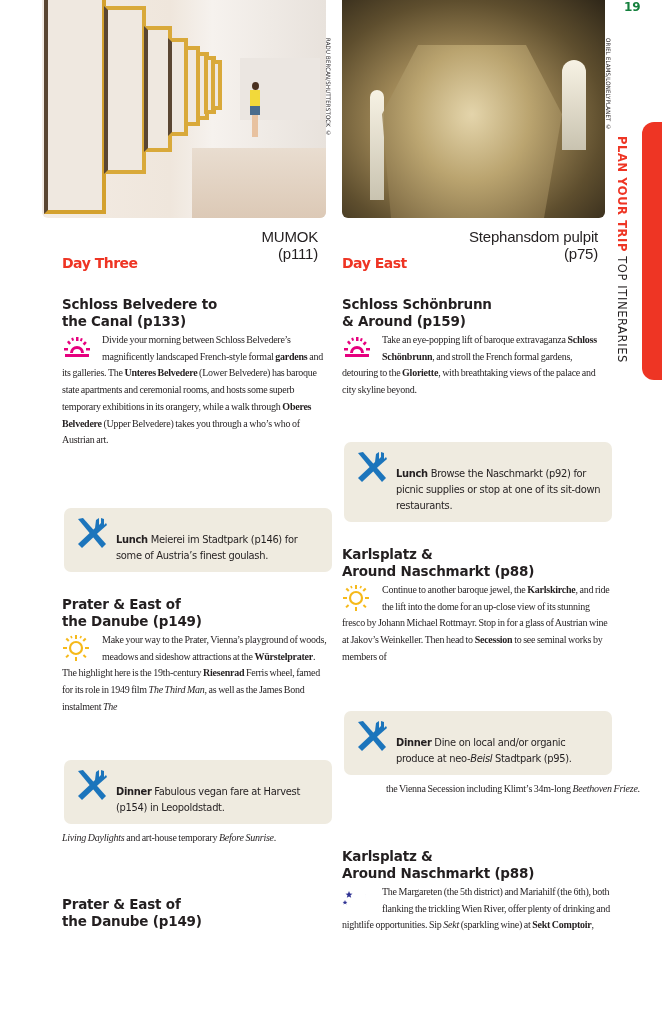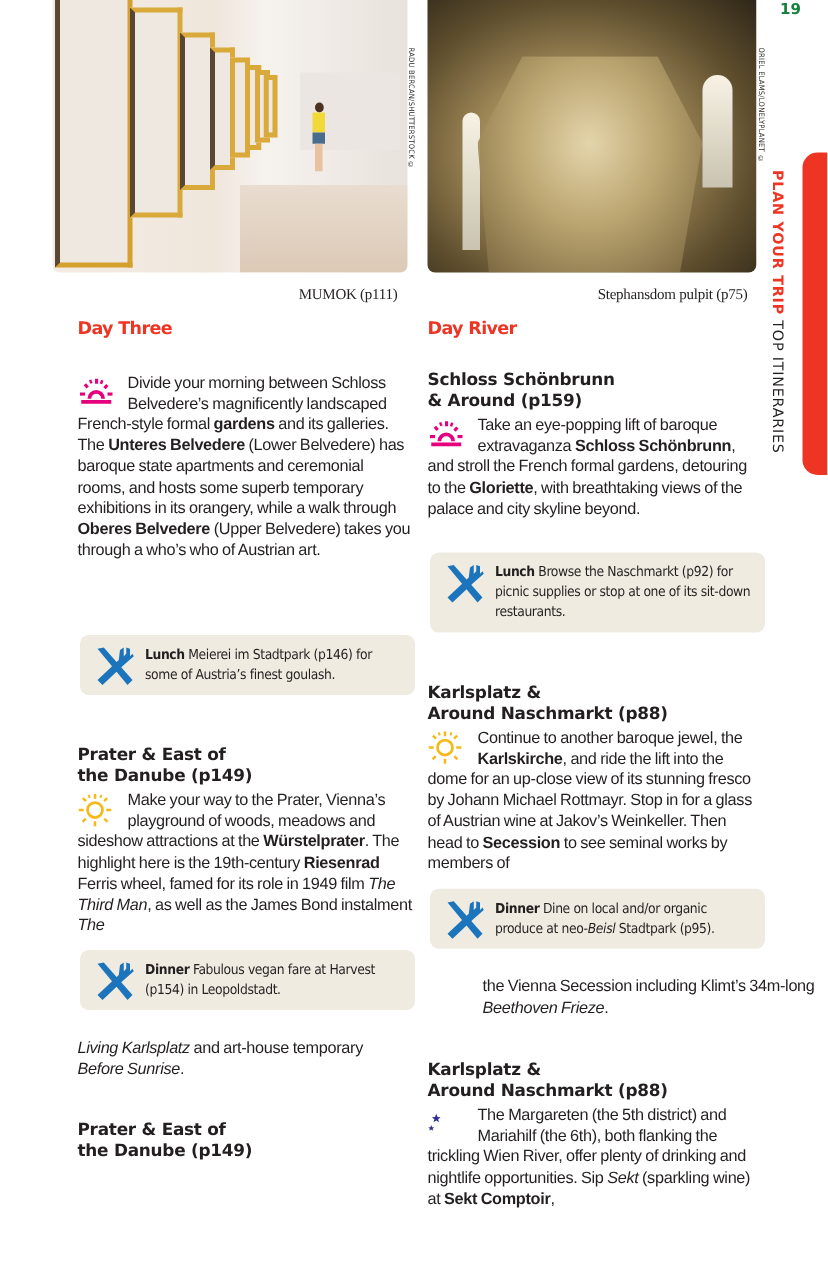--- a/index.html
+++ b/index.html
@@ -11,37 +11,37 @@
   .wall-floor { position:absolute; left:150px; bottom:0; width:134px; height:70px; background:linear-gradient(180deg,#e9ddd0,#dcc9b6); }
   .gallery-room { position:absolute; left:198px; top:58px; width:80px; height:62px; background:#ebe6e1; }
   .person { position:absolute; left:208px; top:82px; width:10px; height:55px; }
   .person .shirt { position:absolute; top:8px; left:0; width:10px; height:16px; background:#f2d93a; }
   .person .head { position:absolute; top:0; left:2px; width:7px; height:8px; border-radius:50%; background:#4a3120; }
   .person .shorts { position:absolute; top:24px; left:0; width:10px; height:9px; background:#4a6c8c; }
   .person .legs { position:absolute; top:33px; left:2px; width:6px; height:22px; background:#e8c2a0; }
   .window { position:absolute; width:24px; height:90px; top:60px; background:linear-gradient(180deg,#f7f2e4,#c9c3b0); border-radius:12px 12px 0 0; }
   .pulpit { position:absolute; left:40px; top:45px; width:180px; height:173px; background:radial-gradient(ellipse at 50% 40%,#e6d7ae 0%,#bda772 45%,#7a6640 100%); clip-path:polygon(20% 0,80% 0,100% 40%,90% 100%,5% 100%,0 40%); opacity:0.9; }
   .credit { position:absolute; font-family:"DejaVu Sans Condensed","DejaVu Sans",sans-serif; font-size:6px; letter-spacing:0.2px; color:#231f20; writing-mode:vertical-rl; white-space:nowrap; }
-  .caption { position:absolute; top:228px; font-family:Liberation Serif, serif; font-size:12px; color:#231f20; text-align:right; letter-spacing:-0.2px; }
+  .caption { position:absolute; top:228px; font-family:Liberation Sans, sans-serif; font-size:15px; color:#231f20; text-align:right; letter-spacing:-0.2px; }
   .page-number { position:absolute; top:0; left:624px; font-family:"DejaVu Sans", sans-serif; font-weight:bold; font-size:12px; color:#15803d; }
   .red-tab { position:absolute; left:642px; top:122px; width:20px; height:258px; background:#ee3524; border-radius:12px 0 0 12px; }
   .side-title { position:absolute; left:615px; top:136px; writing-mode:vertical-rl; font-family:"DejaVu Sans", sans-serif; font-size:11.5px; white-space:nowrap; letter-spacing:0.6px; }
   .side-title .strong { color:#ee3524; font-weight:bold; }
   .side-title .light { color:#231f20; }
   .col { position:absolute; top:248px; width:268px; }
   .col-left { left:62px; }
   .col-right { left:342px; }
   .day-title { font-family:"DejaVu Sans", sans-serif; font-weight:bold; font-size:14px; color:#ee3524; letter-spacing:-0.5px; margin:0 0 18px 0; height:30px; line-height:30px; }
   .sec-head { font-family:"DejaVu Sans", sans-serif; font-weight:bold; font-size:13.5px; line-height:17px; color:#231f20; letter-spacing:-0.2px; margin:0; }
-  .para { font-family:Liberation Sans, sans-serif; font-size:13px; line-height:16.7px; margin:0; letter-spacing:-0.25px; word-spacing:-0.5px; }
+  .para { font-family:Liberation Serif, serif; font-size:10px; line-height:16.7px; margin:0; letter-spacing:-0.25px; word-spacing:-0.5px; }
   .para b { font-weight:bold; }
   .para i { font-style:italic; }
   .icon-slot { float:left; width:40px; height:32px; position:relative; margin-top:1px; }
   .icon-slot svg { position:absolute; left:0; top:2px; }
-  .meal-box { position:relative; background:#efebe0; border-radius:7px; padding:8px 10px 8px 52px; font-family:"DejaVu Sans Condensed","Liberation Sans", sans-serif; font-size:11px; line-height:16px; color:#231f20; width:206px; letter-spacing:-0.3px; }
+  .meal-box { position:relative; background:#efebe0; border-radius:7px; padding:24px 10px 8px 52px; font-family:"DejaVu Sans Condensed","Liberation Sans", sans-serif; font-size:11px; line-height:16px; color:#231f20; width:206px; letter-spacing:-0.3px; }
   .meal-box .meal-icon { position:absolute; left:10px; top:8px; }
   .meal-box b { font-weight:bold; }
   .abs { position:absolute; }
 </style>
 </head>
 <body>
 
 <div class="page-number">19</div>
 <div class="red-tab"></div>
 <div class="side-title">
@@ -76,20 +76,24 @@
   <div class="pulpit"></div>
 </div>
 <div class="credit" style="left:605px;top:38px;">ORIEL ELAMS/LONELYPLANET ©</div>
 <div class="caption" style="left:450px;width:148px;">Stephansdom pulpit (p75)</div>
 
 <div class="col col-left">
   <div class="day-title">Day Three</div>
 </div>
 
 <div class="abs" style="left:62px;top:296px;width:268px;">
+  <div class="sec-head">
+    <span>Schloss Belvedere to</span><br>
+    <span>the Canal (p133)</span>
+  </div>
   <p class="para" style="margin-top:2px;">
     <span class="icon-slot">
       <svg width="30" height="24" viewBox="0 0 30 24">
           <g fill="#e6007e">
             <rect x="3" y="19" width="24" height="3"></rect>
             <path d="M8 18 a7 7 0 0 1 14 0 h-3 a4 4 0 0 0 -8 0z"></path>
             <rect x="14" y="2" width="2.5" height="4"></rect>
             <rect x="6" y="6" width="2.5" height="3.5" transform="rotate(-40 7 8)"></rect>
             <rect x="21.5" y="6" width="2.5" height="3.5" transform="rotate(40 22 8)"></rect>
             <rect x="2" y="13" width="4" height="2.5"></rect>
@@ -152,32 +156,32 @@
           <path d="M4 3 L9 2 L32 28 L28 32 Z"></path>
           <path d="M22 4 L25 2 L25 9 L27 7 L27 2 L30 3 L30 9 L32 7 L33 9 L25 16 L8 32 L4 28 L21 12 Z"></path>
         </g>
       </svg>
   </span>
   <b>Dinner</b>
   <span>Fabulous vegan fare at Harvest (p154) in Leopoldstadt.</span>
 </div>
 
 <p class="para abs" style="left:62px;top:830px;width:268px;">
-  <i>Living Karlsplatz</i><span> and art-house temporary </span><i>Before Sunrise</i><span>.</span>
+  <i>Living Daylights</i><span> and art-house temporary </span><i>Before Sunrise</i><span>.</span>
 </p>
 
 <div class="abs" style="left:62px;top:896px;width:268px;">
   <div class="sec-head">
     <span>Prater &amp; East of</span><br>
     <span>the Danube (p149)</span>
   </div>
 </div>
 
 <div class="col col-right">
-  <div class="day-title">Day River</div>
+  <div class="day-title">Day East</div>
 </div>
 
 <div class="abs" style="left:342px;top:296px;width:268px;">
   <div class="sec-head">
     <span>Schloss Schönbrunn</span><br>
     <span>&amp; Around (p159)</span>
   </div>
   <p class="para" style="margin-top:2px;">
     <span class="icon-slot">
       <svg width="30" height="24" viewBox="0 0 30 24">

